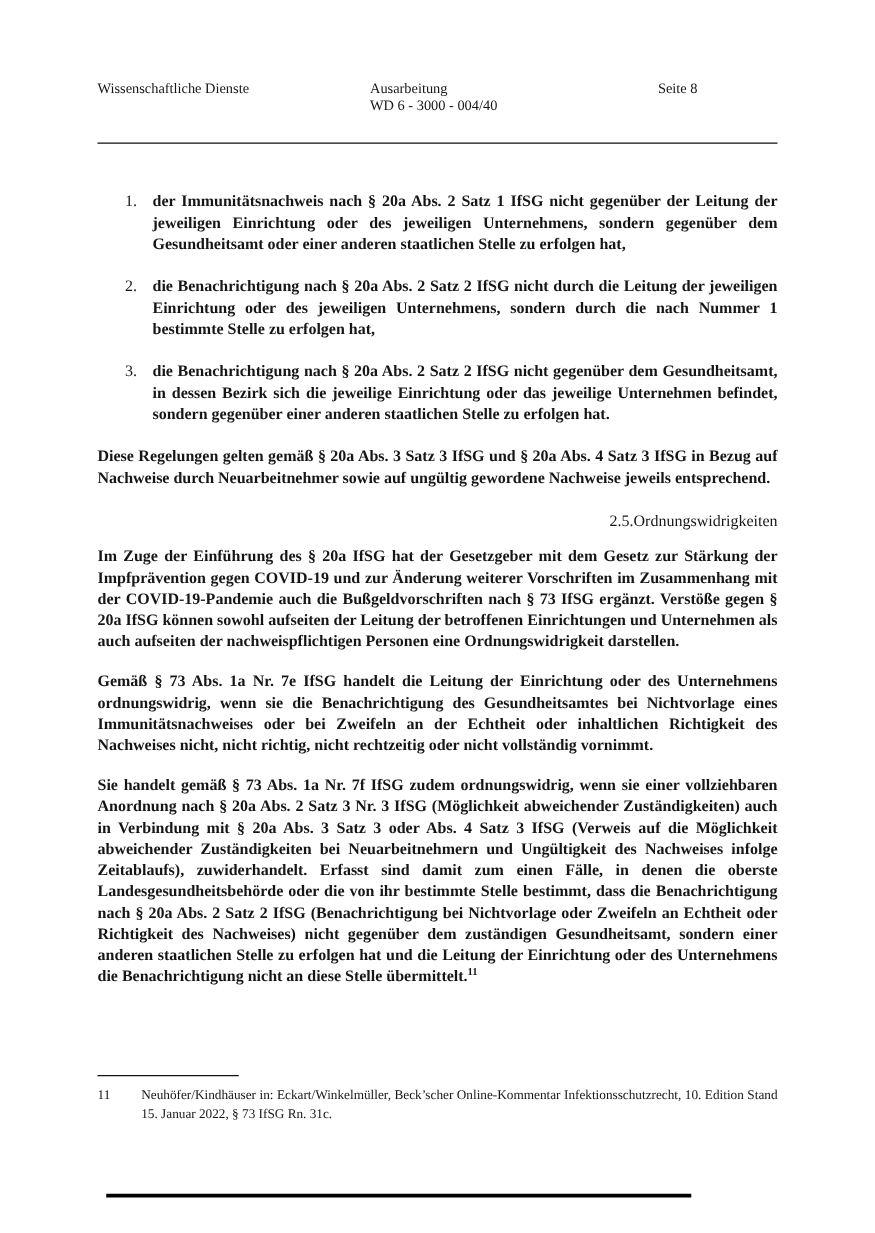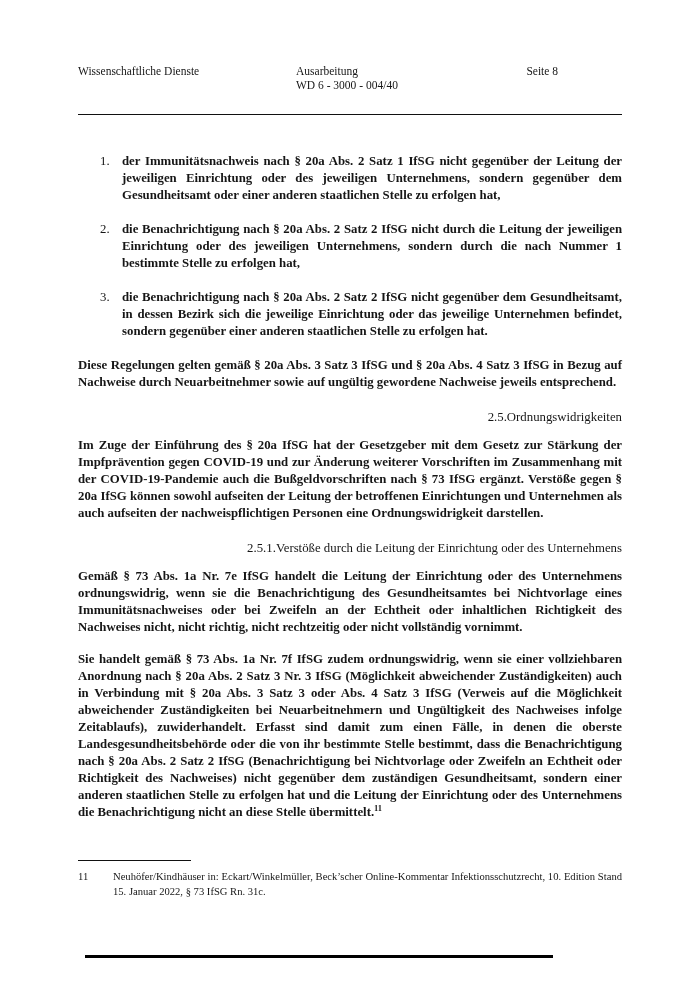--- a/index.html
+++ b/index.html
@@ -113,23 +113,20 @@
     </ol>
 
     <p class="para">Diese Regelungen gelten gemäß § 20a Abs. 3 Satz 3 IfSG und § 20a Abs. 4 Satz 3 IfSG in Bezug auf Nachweise durch Neuarbeitnehmer sowie auf ungültig gewordene Nachweise jeweils entsprechend.</p>
 
     <h2 class="heading">
       <span class="h-num h-num-1">2.5.</span><span>Ordnungswidrigkeiten</span>
     </h2>
 
     <p class="para">Im Zuge der Einführung des § 20a IfSG hat der Gesetzgeber mit dem Gesetz zur Stärkung der Impfprävention gegen COVID-19 und zur Änderung weiterer Vorschriften im Zusammenhang mit der COVID-19-Pandemie auch die Bußgeldvorschriften nach § 73 IfSG ergänzt. Verstöße gegen § 20a IfSG können sowohl aufseiten der Leitung der betroffenen Einrichtungen und Unternehmen als auch aufseiten der nachweispflichtigen Personen eine Ordnungswidrigkeit darstellen.</p>
 
-    <h2 class="heading">
-      <span class="h-num h-num-2">2.5.1.</span><span>Verstöße durch die Leitung der Einrichtung oder des Unternehmens</span>
-    </h2>
 
     <p class="para">Gemäß § 73 Abs. 1a Nr. 7e IfSG handelt die Leitung der Einrichtung oder des Unternehmens ordnungswidrig, wenn sie die Benachrichtigung des Gesundheitsamtes bei Nichtvorlage eines Immunitätsnachweises oder bei Zweifeln an der Echtheit oder inhaltlichen Richtigkeit des Nachweises nicht, nicht richtig, nicht rechtzeitig oder nicht vollständig vornimmt.</p>
 
     <p class="para"><span>Sie handelt gemäß § 73 Abs. 1a Nr. 7f IfSG zudem ordnungswidrig, wenn sie einer vollziehbaren Anordnung nach § 20a Abs. 2 Satz 3 Nr. 3 IfSG (Möglichkeit abweichender Zuständigkeiten) auch in Verbindung mit § 20a Abs. 3 Satz 3 oder Abs. 4 Satz 3 IfSG (Verweis auf die Möglichkeit abweichender Zuständigkeiten bei Neuarbeitnehmern und Ungültigkeit des Nachweises infolge Zeitablaufs), zuwiderhandelt. Erfasst sind damit zum einen Fälle, in denen die oberste Landesgesundheitsbehörde oder die von ihr bestimmte Stelle bestimmt, dass die Benachrichtigung nach § 20a Abs. 2 Satz 2 IfSG (Benachrichtigung bei Nichtvorlage oder Zweifeln an Echtheit oder Richtigkeit des Nachweises) nicht gegenüber dem zuständigen Gesundheitsamt, sondern einer anderen staatlichen Stelle zu erfolgen hat und die Leitung der Einrichtung oder des Unternehmens die Benachrichtigung nicht an diese Stelle übermittelt.</span><sup class="fn-ref">11</sup></p>
 
   </main>
 
   <div class="footnote-area">
     <div class="fn-rule"></div>
     <div class="footnote">

